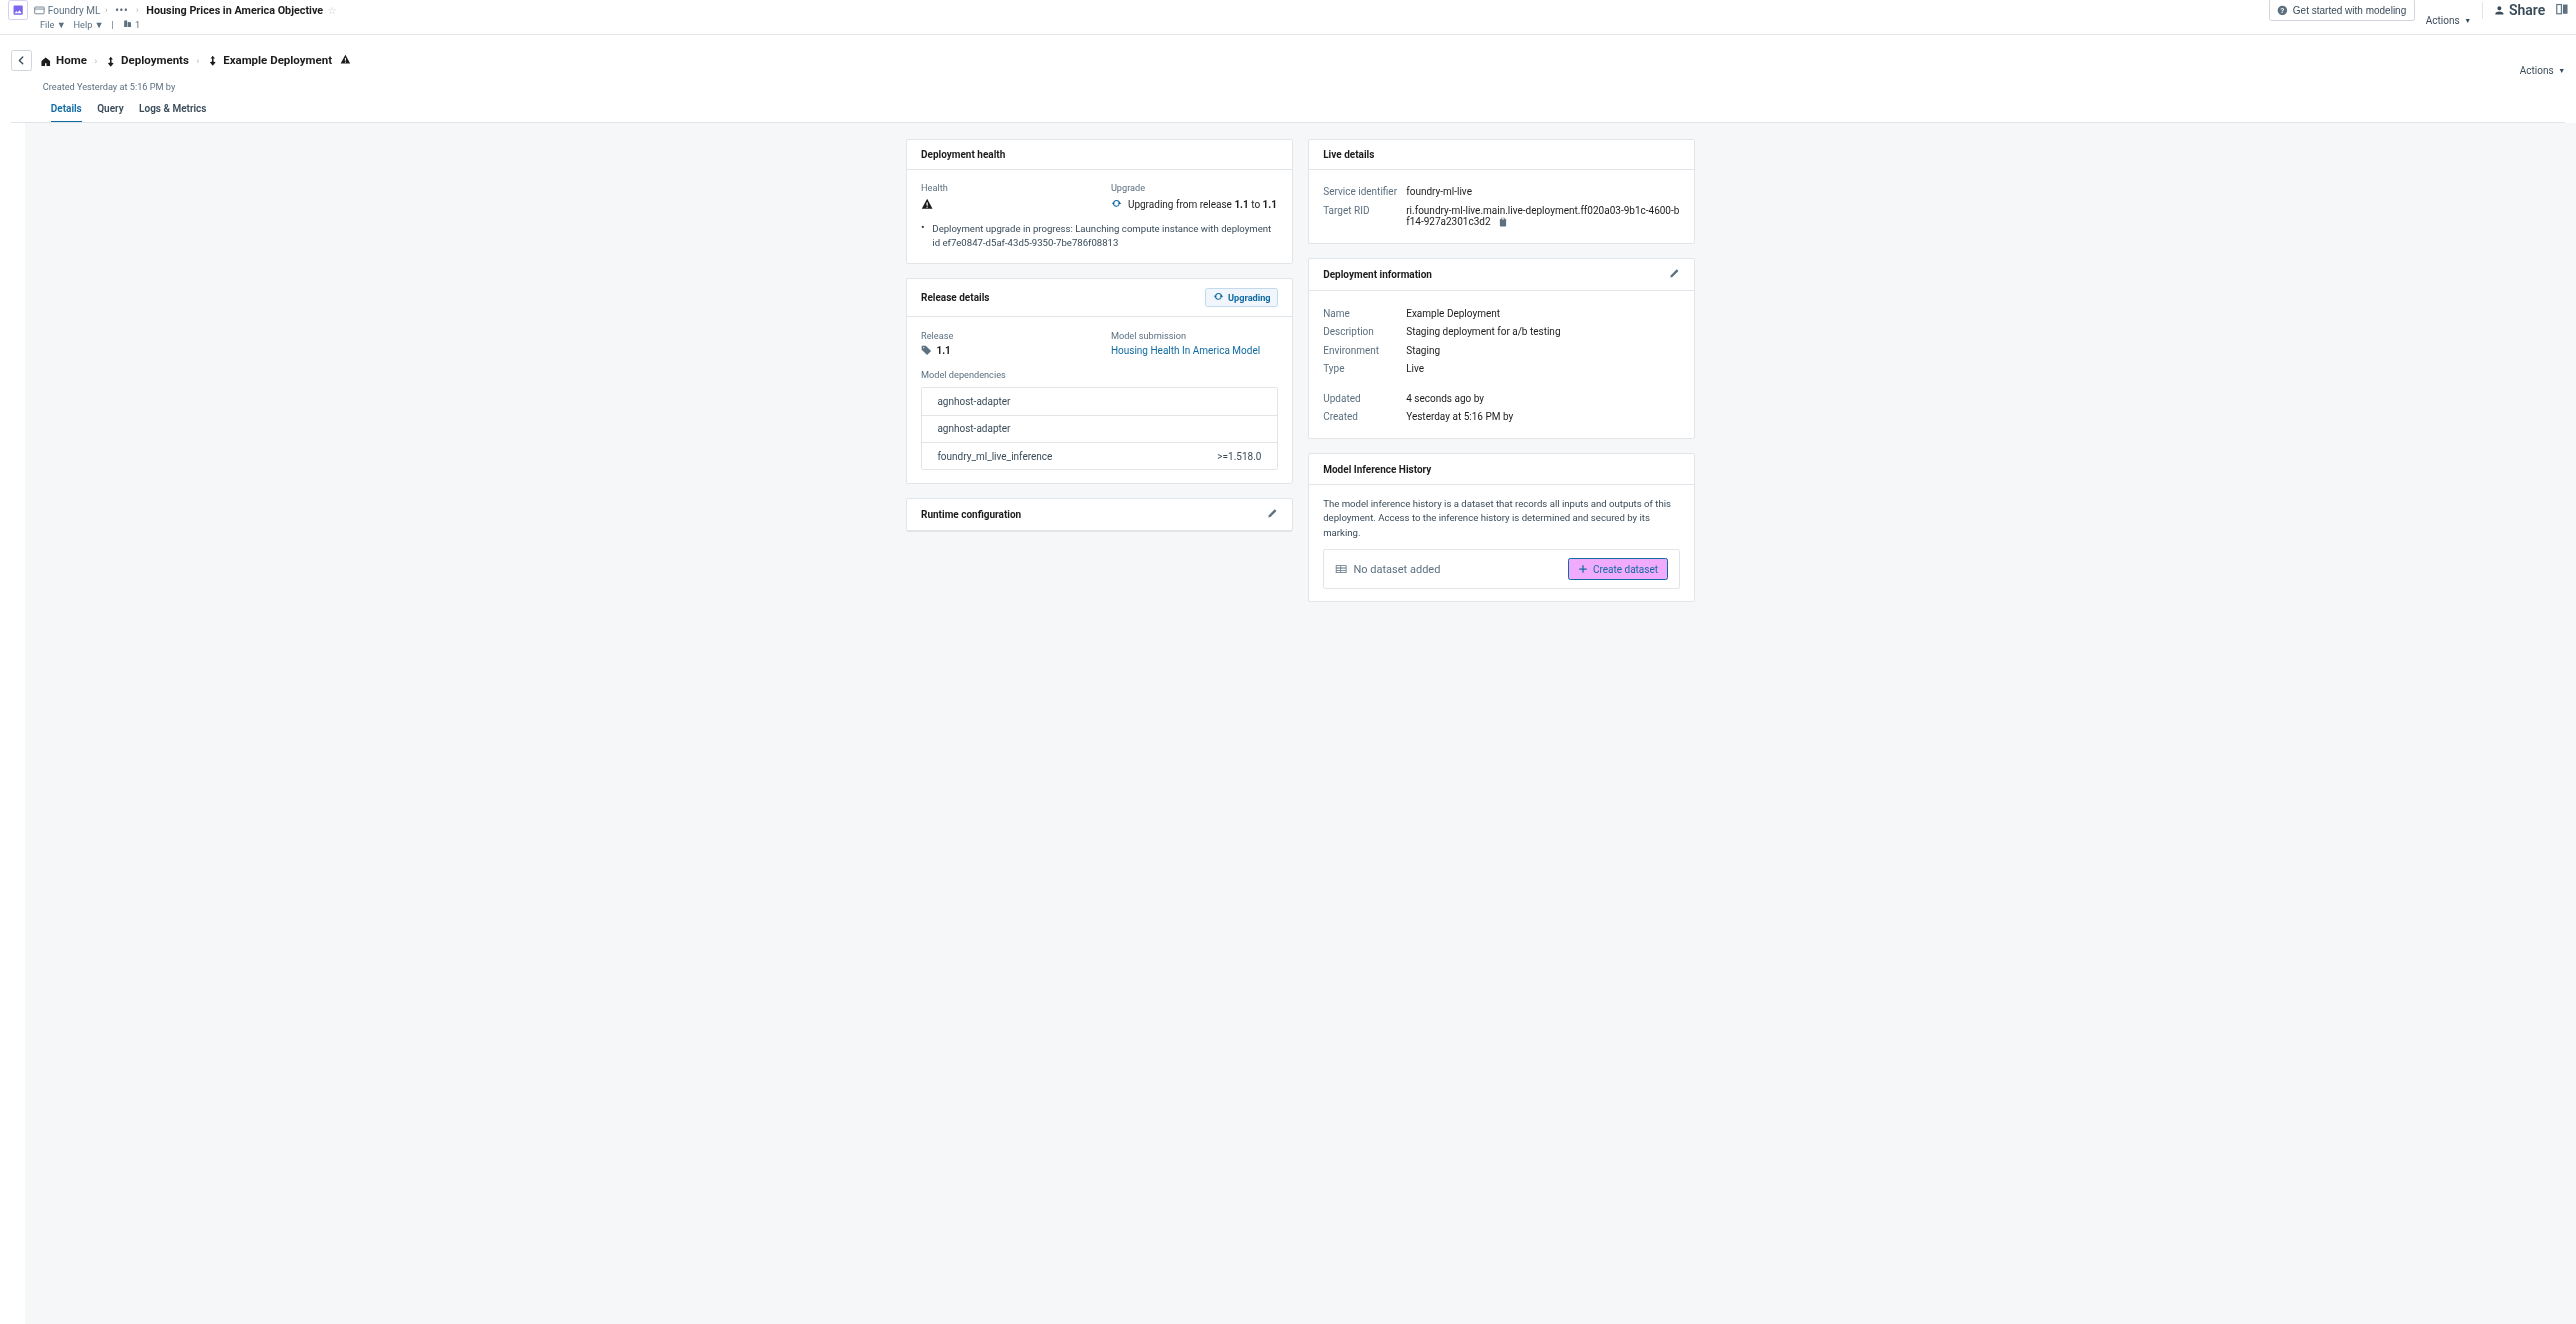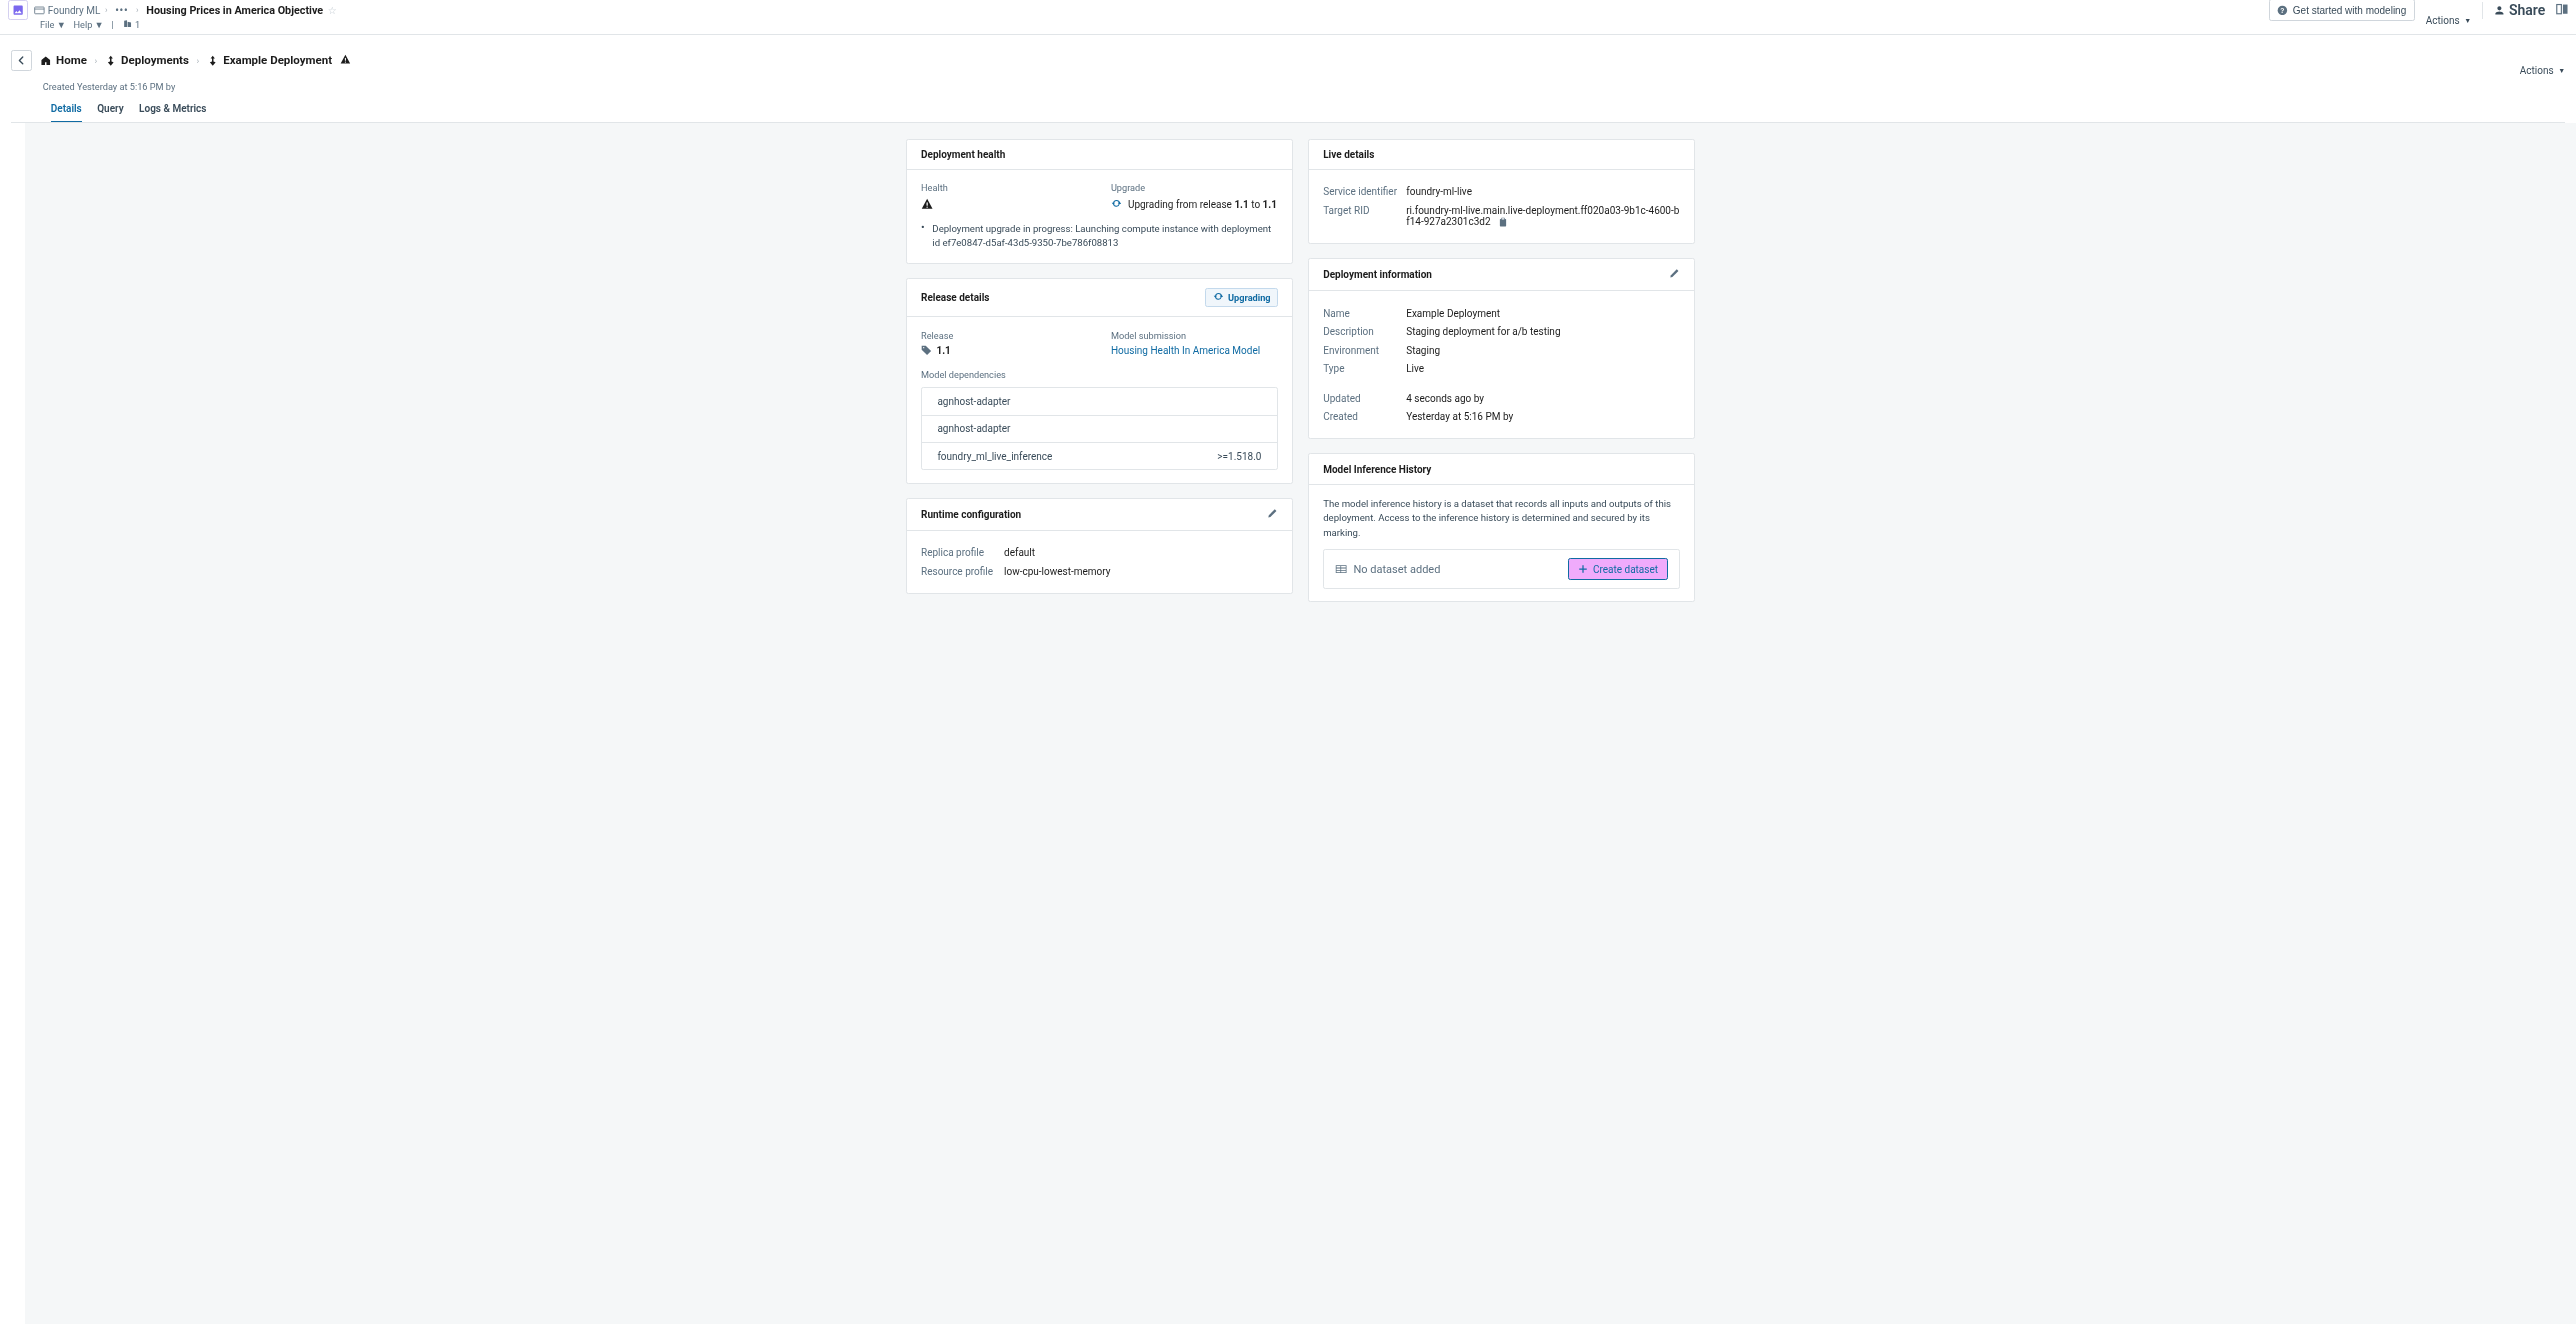--- a/index.html
+++ b/index.html
@@ -50,21 +50,21 @@
 
     
     .header-area { padding: 9.2px 10.8px 0; background:#fff; }
     .header-row { display:flex; align-items:center; gap:7.7px; }
     .back-btn {
       width: 21.5px; height: 21.5px; border:0.8px solid #d0d6dc; border-radius:2.3px;
       display:flex; align-items:center; justify-content:center; cursor:pointer;
     }
     .back-btn svg { width:10.8px; height:10.8px; fill:#394b59;}
     .bc-item { display:flex; align-items:center; gap:4.6px; font-size:11.5px; font-weight:700; color:#1c1c1c; }
-    .bc-item.link { cursor:pointer; }
+    .bc-item.link { cursor:pointer;align-items:flex-end; }
     .bc-item svg { width:11.5px; height:11.5px; fill:#1c1c1c; }
     .bc-sep { color:#a7b0b8; font-size:9.2px; }
     .warn-icon svg { width:10.8px; height:10.8px; fill:#1c1c1c; }
     .header-right { margin-left:auto; }
     .created-line { font-size:9.2px; color:#5c7080; margin-left: 32px; margin-top:4.6px; }
     
     .tabs-row { display:flex; gap:15.4px; padding: 10.8px 40px 0; border-bottom:0.8px solid #e1e5e8; }
     .tab { padding-bottom:7.7px; font-size:10px; font-weight:600; color:#394b59; cursor:pointer; border-bottom:1.5px solid transparent; }
     .tab.active { color:#106ba3; border-bottom-color:#106ba3; }
     
@@ -327,30 +327,20 @@
         <div class="card-header">
           <span>Runtime configuration</span>
           <div class="hdr-right">
             <span class="edit-icon">
               <svg viewBox="0 0 16 16">
                   <path d="M11.5 2l2.5 2.5L5 13.5 2 14l.5-3L11.5 2z"></path>
                 </svg>
             </span>
           </div>
         </div>
-        <div class="card-body">
-          <div class="kv-row">
-            <div class="k">Replica profile</div>
-            <div class="v">default</div>
-          </div>
-          <div class="kv-row">
-            <div class="k">Resource profile</div>
-            <div class="v">low-cpu-lowest-memory</div>
-          </div>
-        </div>
       </div>
     </div>
 
     <div class="col">
 
       <div class="card">
         <div class="card-header">Live details</div>
         <div class="card-body">
           <div class="kv-row">
             <div class="k">Service identifier</div>

